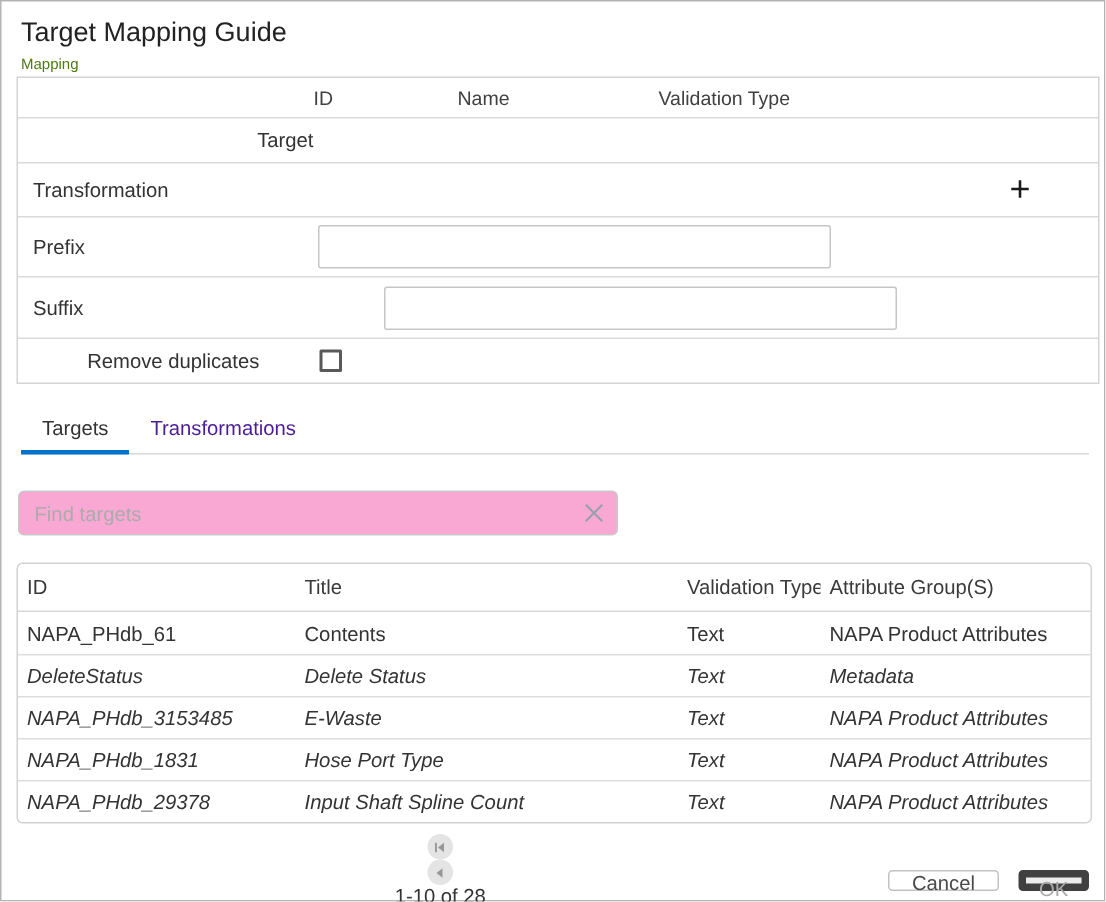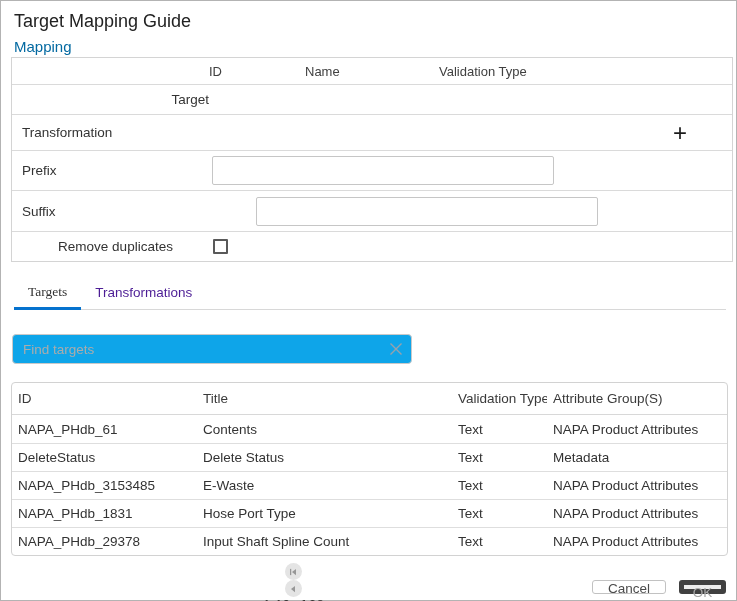--- a/index.html
+++ b/index.html
@@ -19,22 +19,22 @@
   }
   .dialog-title {
     padding: 8px 0 0 13px;
     font-size: 18px;
     color: #222;
     font-weight: 400;
     line-height: 24px;
   }
   .section-label {
     margin: 5px 0 2px 13px;
-    font-size: 15px;
-    color: #0369a1;
+    font-size: 10px;
+    color: #4d7c0f;
   }
   
   .map-box {
     position: relative;
     margin-left: 10px;
     width: 722px;
     border: 1px solid #d4d4d4;
     background: #fff;
   }
   .map-row { position: relative; display: grid; grid-template-columns: 197px 96px 134px 1fr; align-items: center; }
@@ -91,30 +91,29 @@
     border-bottom: 3px solid transparent;
     color: #4c1d95;
     cursor: pointer;
     background: transparent;
     border-top: none; border-left: none; border-right: none;
     font-family: inherit;
   }
   .tab.active {
     color: #333;
     border-bottom-color: var(--accent, #0572ce);
-    font-family: Liberation Serif, serif;
   }
   
   .search-box {
     display: flex; align-items: center;
     margin: 24px 0 0 11px;
     width: 400px; height: 30px;
     border: 1px solid #c9c9c9;
     border-radius: 4px;
-    background: #0ea5e9;
+    background: #f9a8d4;
   }
   .search-box input {
     flex: 1; height: 100%;
     border: none; outline: none;
     padding: 0 6px 0 10px;
     font-family: inherit; font-size: 13.5px; color: #333;
     background: transparent;
   }
   .search-box input::placeholder { color: #ababab; }
   .clear-btn {
@@ -133,21 +132,21 @@
     background: #fff;
   }
   .t-row {
     display: grid;
     grid-template-columns: 185px 255px 95px 1fr;
     align-items: center;
   }
   .t-row > span { padding-left: 6px; overflow: hidden; white-space: nowrap; }
   .t-head { height: 32px; color: #3a3a3a; border-bottom: 1px solid #d8d8d8; }
   .t-body .t-row { height: 28px; }
-  .t-body .t-row + .t-row { border-top: 1px solid #dedede; }
+  .t-body .t-row + .t-row { border-top: 1px solid #dedede; font-style: italic; }
   
   .paging-wrap { width: 737px; display: flex; justify-content: center; margin-top: 7px; }
   .paging { position: relative; left: -76px; display: flex; align-items: center; flex-direction: column; }
   .pg-btn {
     width: 17px; height: 17px;
     border-radius: 50%;
     border: none;
     display: flex; align-items: center; justify-content: center;
     margin: 0 4px;
     cursor: pointer;

